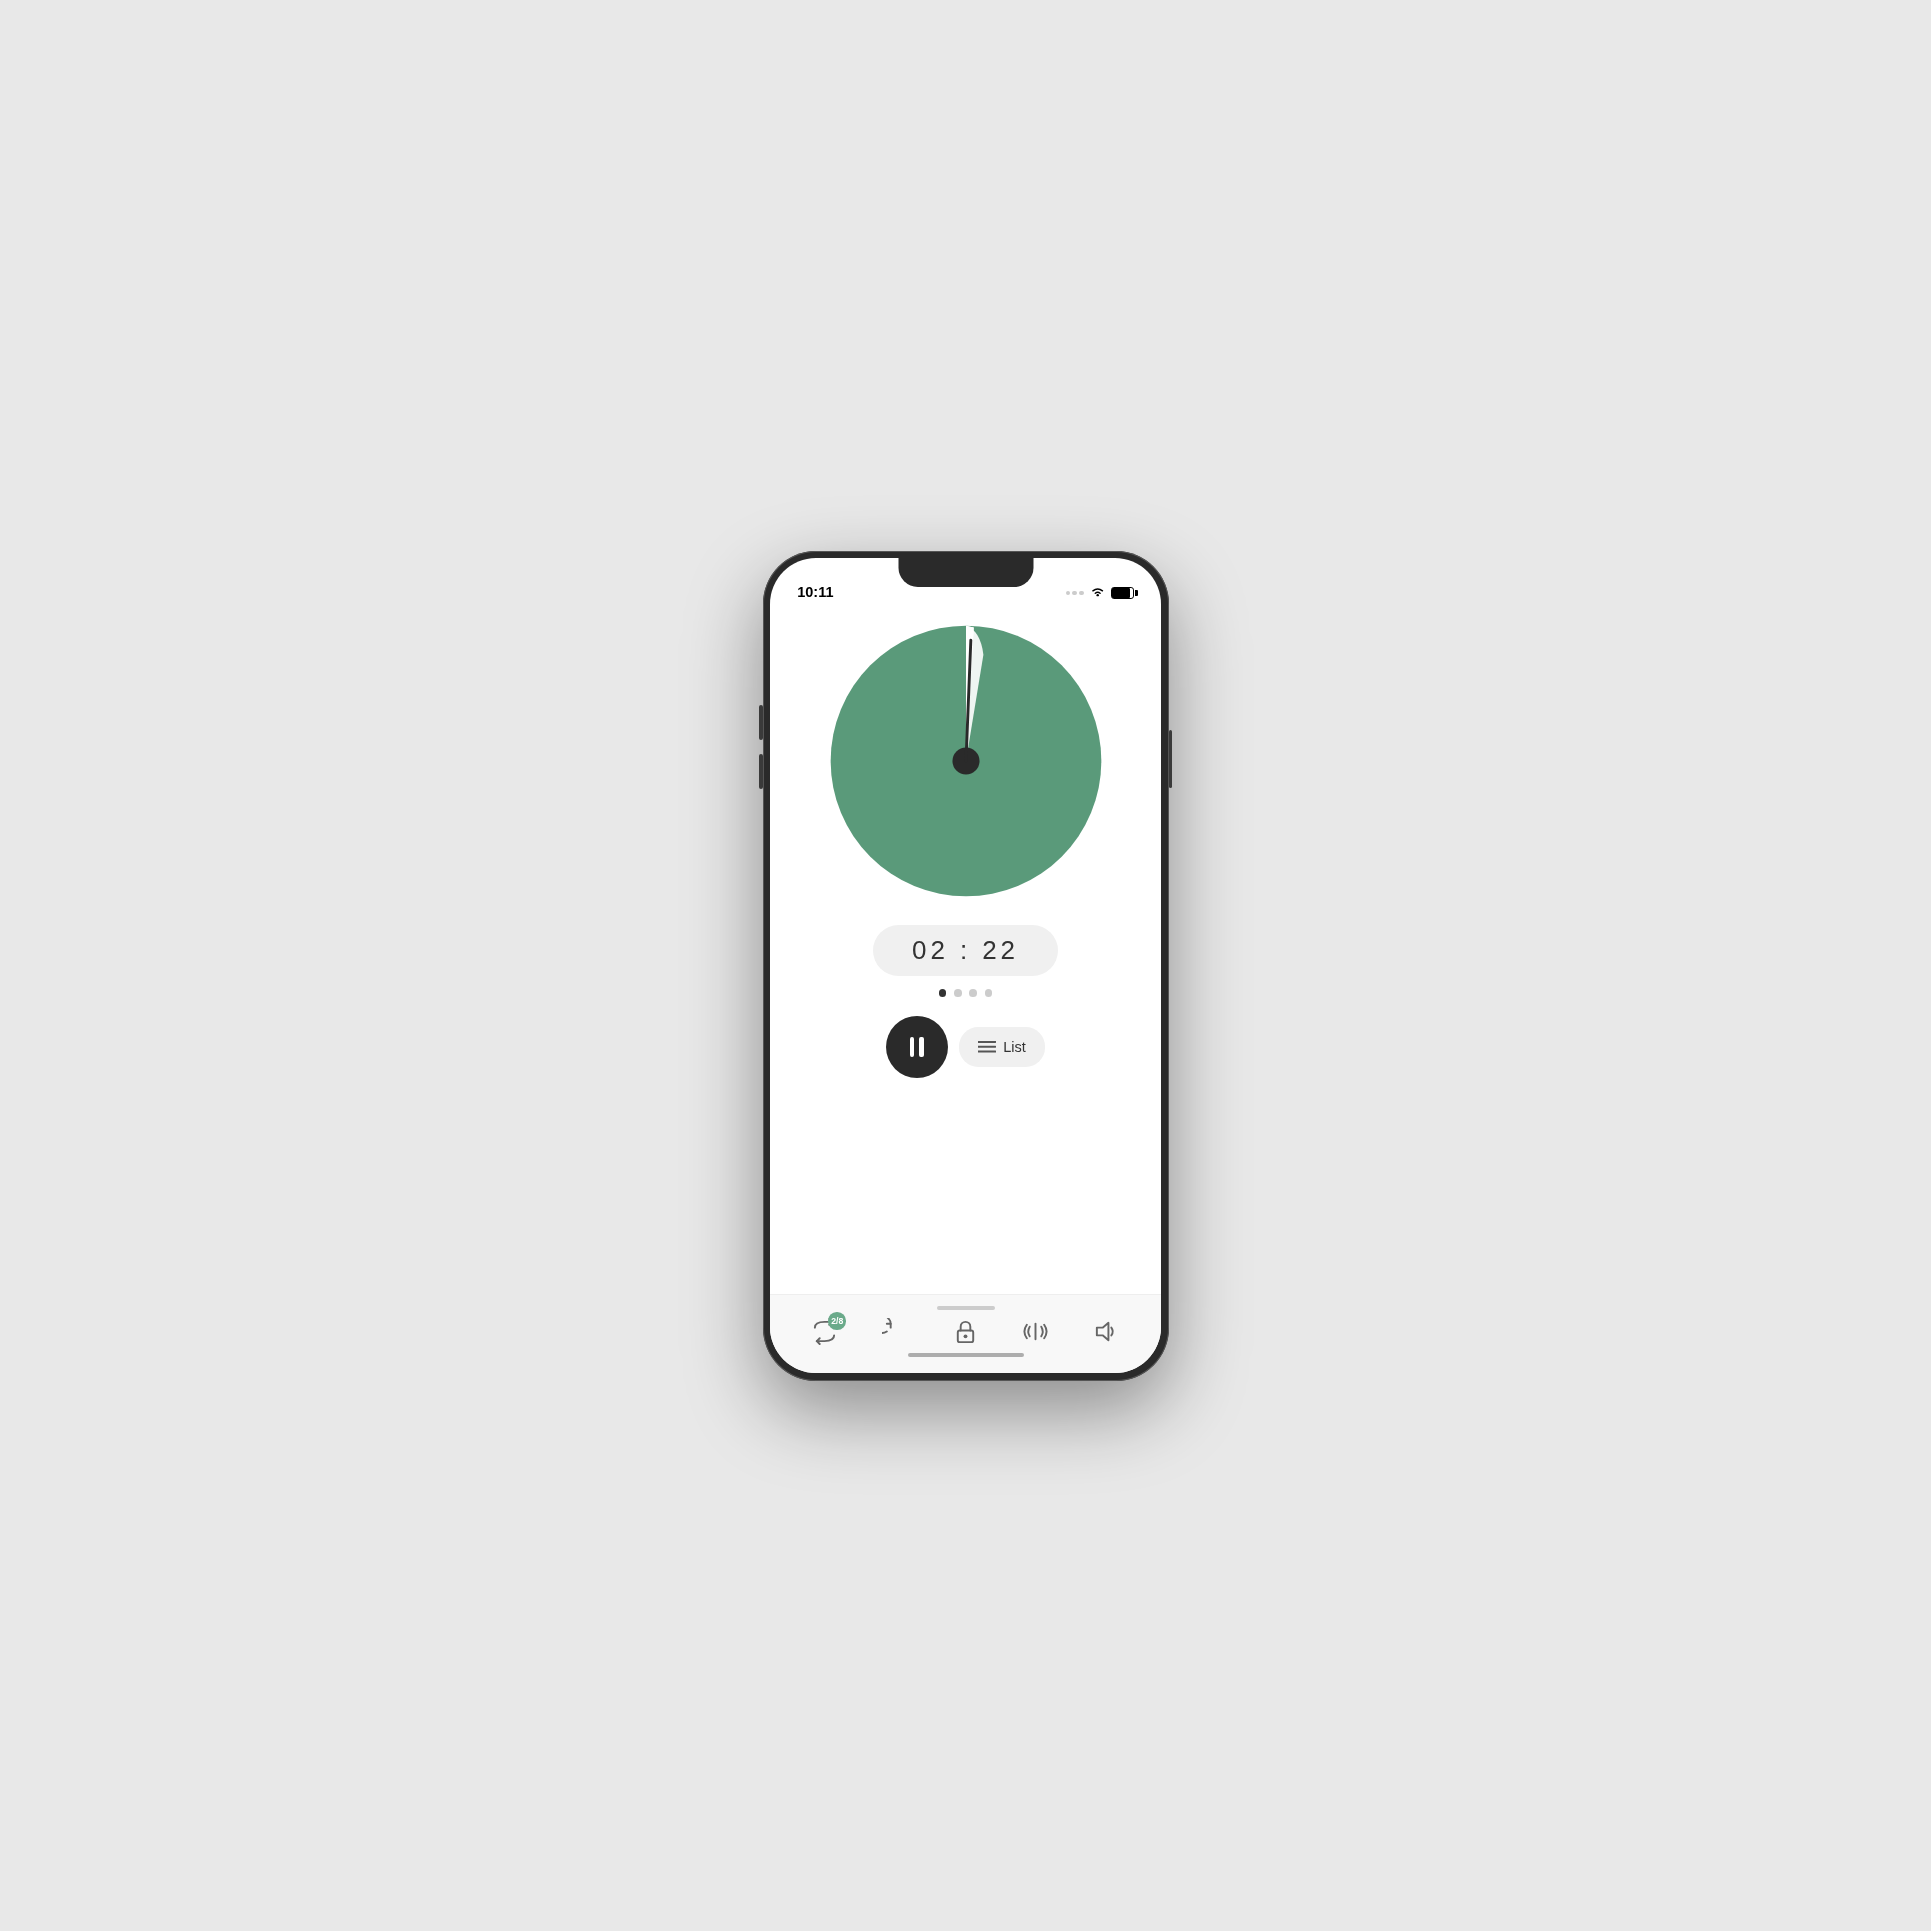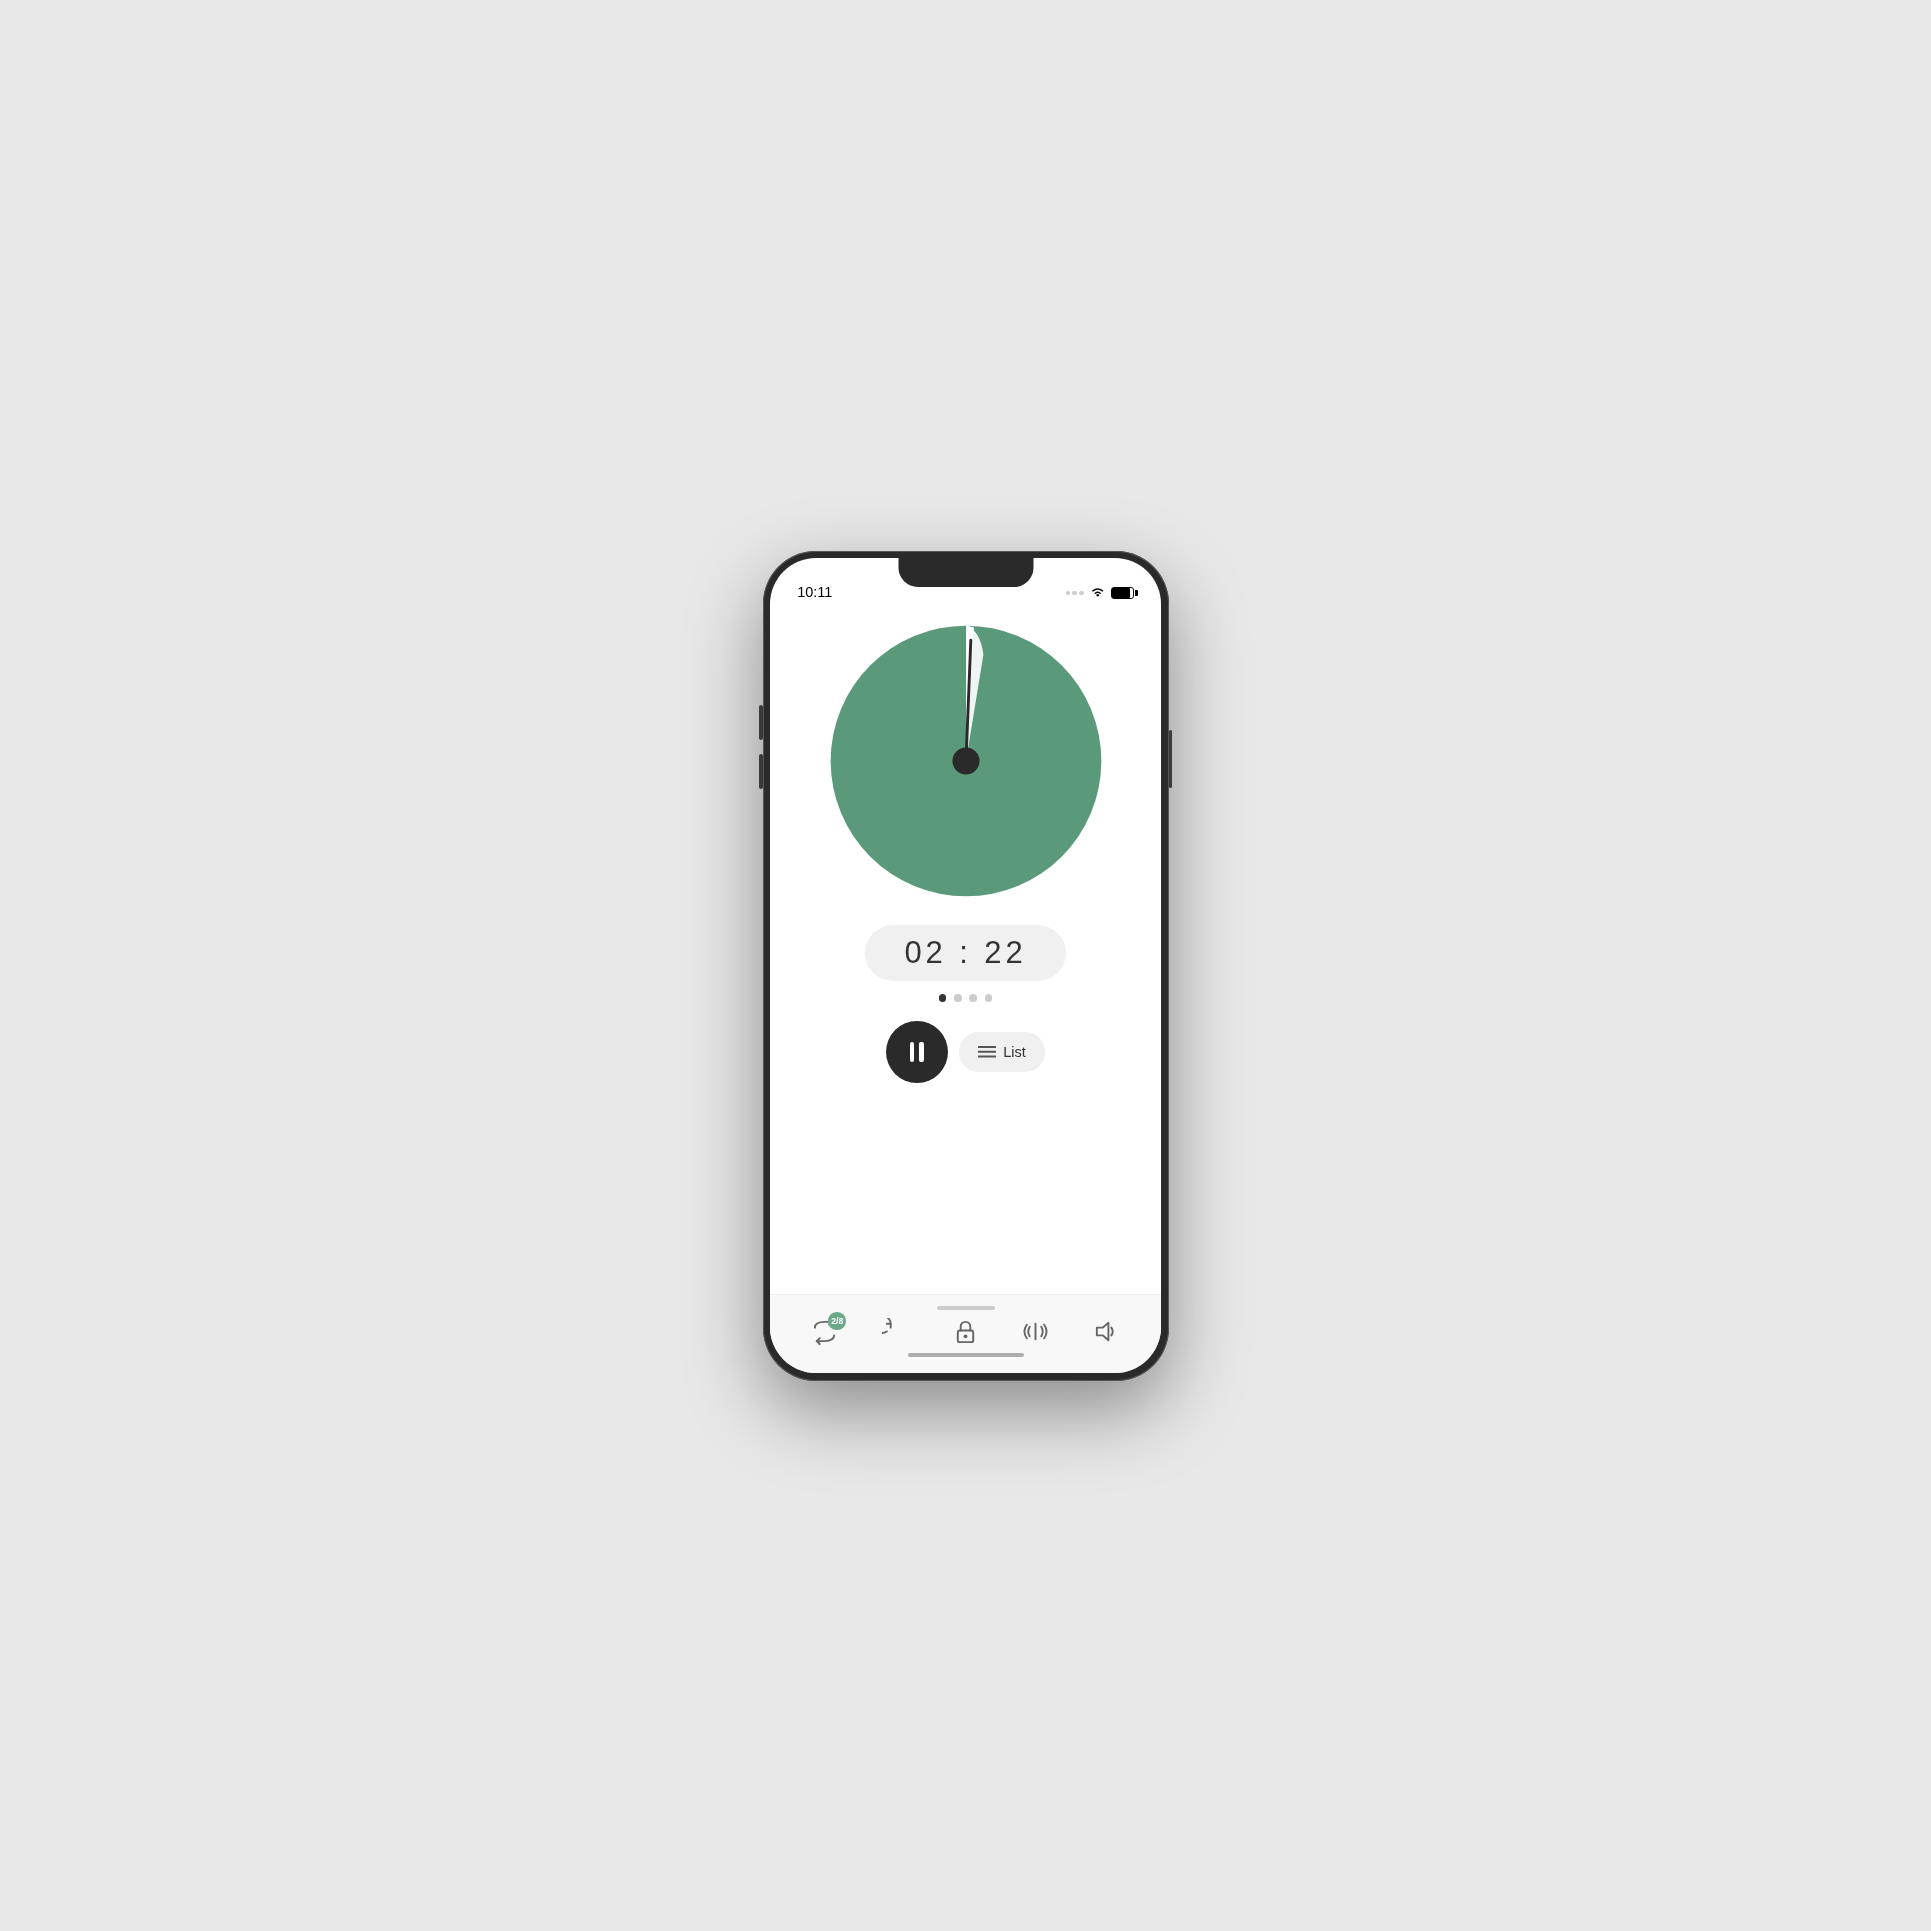--- a/index.html
+++ b/index.html
@@ -55,21 +55,21 @@
       height: 48px;
       display: flex;
       align-items: flex-end;
       justify-content: space-between;
       padding: 0 27px 5.8px;
       position: relative;
       z-index: 5;
     }
     .status-time {
       font-size: 14.5px;
-      font-weight: 400;
+      font-weight: 700;
       color: #000;
     }
     .status-icons {
       display: flex;
       align-items: center;
       gap: 5.8px;
     }
     .wifi-icon { font-size: 12.6px; color: #000; }
     .battery-icon {
       width: 23px;
@@ -148,21 +148,21 @@
     }
     .timer-svg {
       width: 100%;
       height: 100%;
     }
     
     .time-display {
       background: #f0f0f0;
       border-radius: 29px;
       padding: 9.7px 39px;
-      font-size: 31px;
+      font-size: 26px;
       font-weight: 300;
       color: #333;
       letter-spacing: 3.9px;
       margin-bottom: 13.5px;
     }
     
     .dots-indicator {
       display: flex;
       gap: 7.7px;
       align-items: center;

